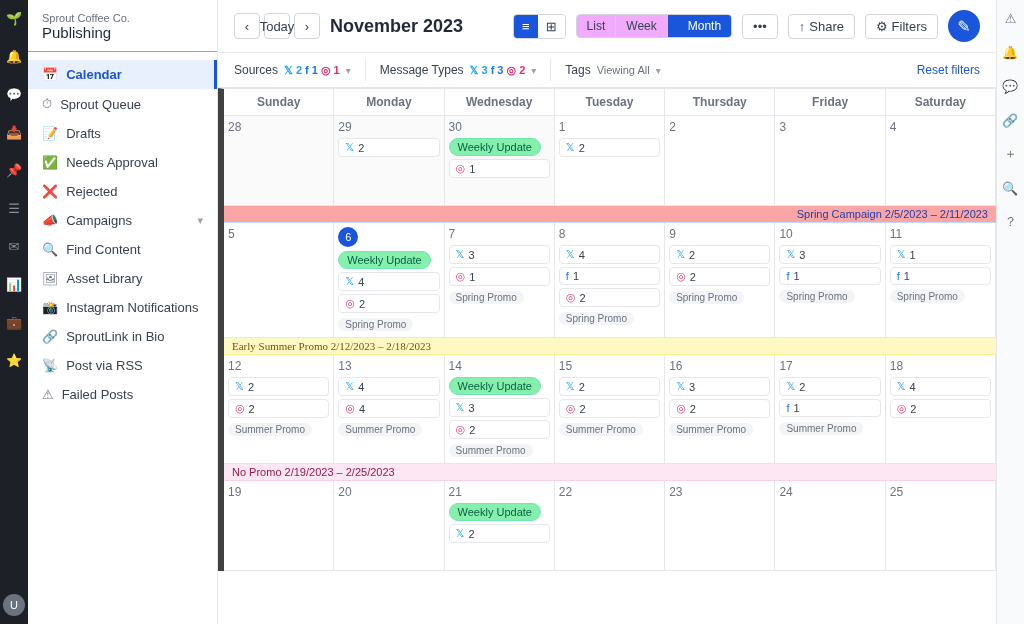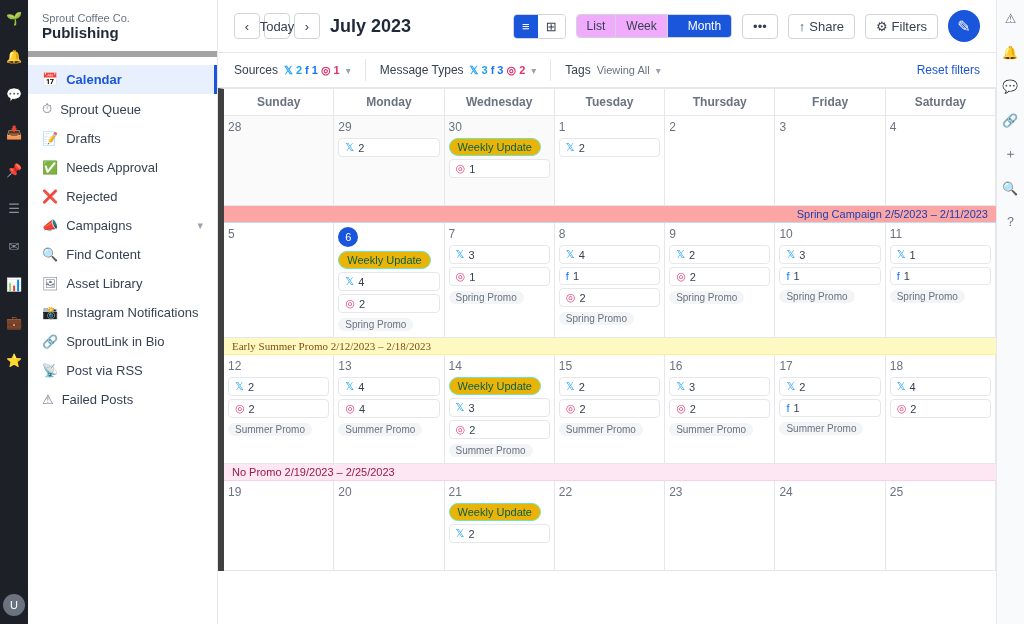--- a/index.html
+++ b/index.html
@@ -32,24 +32,24 @@
     .sidebar {
       width: 190px;
       background: #fff;
       border-right: 1px solid #e5e7eb;
       display: flex;
       flex-direction: column;
       flex-shrink: 0;
     }
     .sidebar-header {
       padding: 12px 14px 10px;
-      border-bottom: 6px solid #a3a3a3;
+      border-bottom: 1px solid #a3a3a3;
     }
     .sidebar-header .company { font-size: 11px; color: #6b7280; }
-    .sidebar-header .app-title { font-size: 15px; font-weight: 700; color: #1f2937; }
+    .sidebar-header .app-title { font-size: 15px; font-weight: 400; color: #1f2937; }
     .sidebar-nav { flex: 1; overflow-y: auto; padding: 8px 0; }
     .nav-item {
       display: flex;
       align-items: center;
       gap: 8px;
       padding: 7px 14px;
       font-size: 13px;
       color: #374151;
       cursor: pointer;
       border-radius: 0;
@@ -246,21 +246,21 @@
       font-size: 11px;
       color: #374151;
       margin-bottom: 3px;
       cursor: pointer;
     }
     .event-chip .tw-icon { color: #1da1f2; font-size: 11px; }
     .event-chip .ig-icon { color: #e1306c; font-size: 11px; }
     .event-chip .fb-icon { color: #1877f2; font-size: 11px; }
 
     .weekly-update-chip {
-      background: #eab308;
+      background: #86efac;
       border: 1px solid #6ee7b7;
       border-radius: 10px;
       padding: 2px 8px;
       font-size: 11px;
       color: #065f46;
       margin-bottom: 3px;
       display: inline-block;
     }
 
     .promo-tag {
@@ -373,21 +373,21 @@
 </div>
 
 <div class="main">
 
   <div class="topbar">
     <div class="nav-arrows">
       <button>‹</button>
       <button class="today-btn">Today</button>
       <button>›</button>
     </div>
-    <div class="page-title-main">July 2023</div>
+    <div class="page-title-main">November 2023</div>
     <div class="view-btn-group">
       <button class="view-btn active">≡</button>
       <button class="view-btn">⊞</button>
     </div>
     <div class="view-mode-btns">
       <button class="view-mode-btn">List</button>
       <button class="view-mode-btn">Week</button>
       <button class="view-mode-btn active">Month</button>
     </div>
     <button class="more-btn">•••</button>

